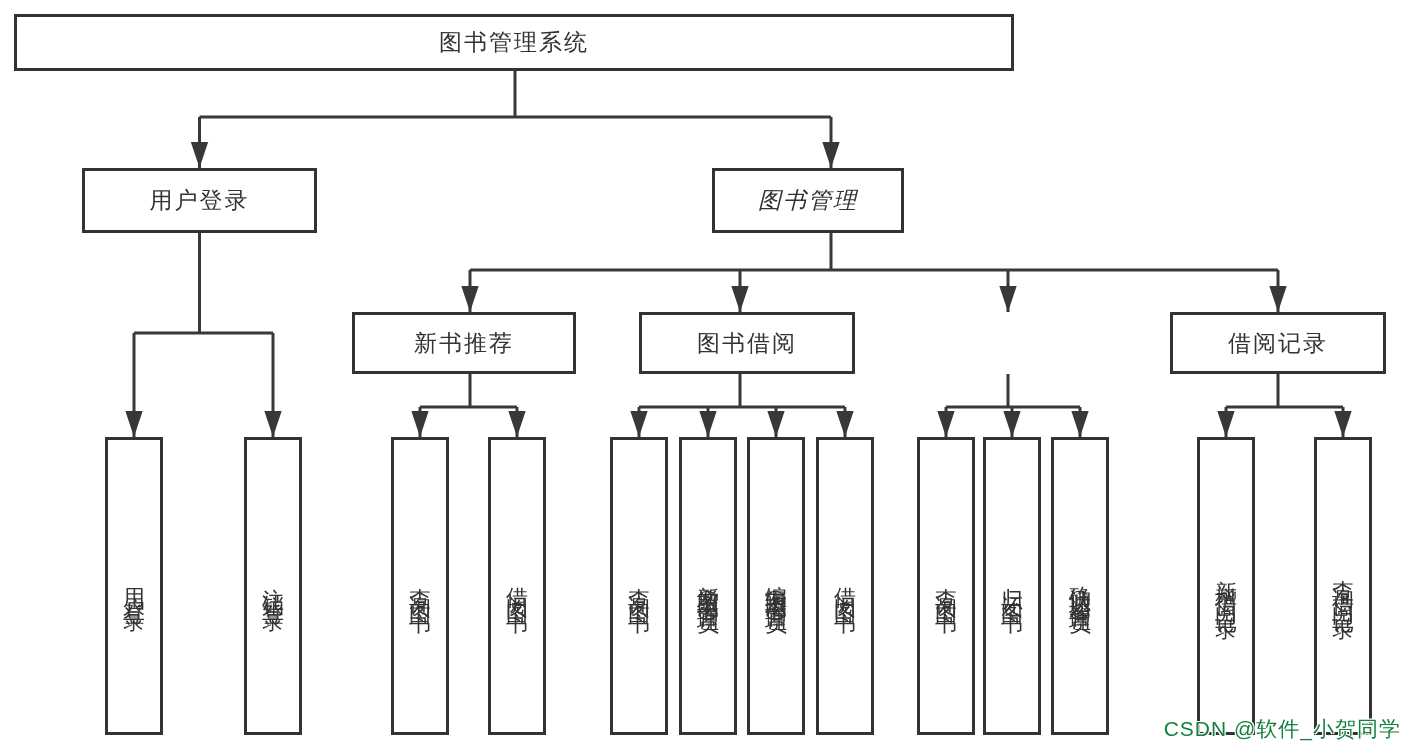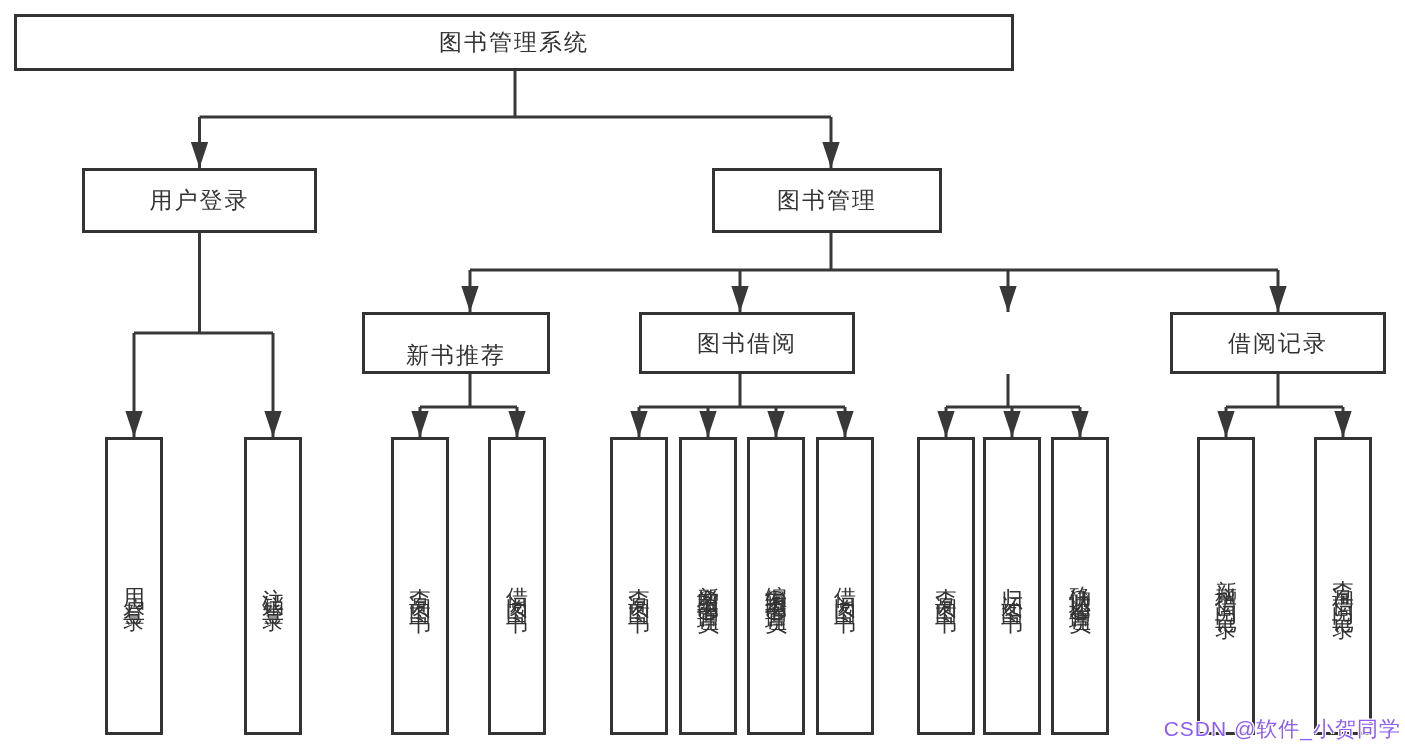--- a/index.html
+++ b/index.html
@@ -32,23 +32,23 @@
     justify-content: center;
     z-index: 2;
     font-size: 23px;
     letter-spacing: 2px;
     color: #333333;
   }
   
   .n-root  { left: 14px;  top: 14px;  width: 1000px; height: 57px; }
   
   .n-l2a   { left: 82px;  top: 168px; width: 235px; height: 65px; }
-  .n-l2b   { left: 712px; top: 168px; width: 230px; height: 65px; }
-  
-  .n-l3a   { left: 362px;  top: 312px; width: 188px; height: 62px; align-items: flex-end; }
+  .n-l2b   { left: 712px; top: 168px; width: 192px; height: 65px; font-style: italic; }
+  
+  .n-l3a   { left: 352px;  top: 312px; width: 224px; height: 62px; }
   .n-l3b   { left: 632px;  top: 312px; width: 216px; height: 62px; margin-left: 7px; }
   .n-l3c   { left: 900px;  top: 312px; width: 216px; height: 62px; }
   .n-l3d   { left: 1170px; top: 312px; width: 216px; height: 62px; }
   
   .leaf {
     top: 437px;
     width: 58px;
     height: 298px;
     font-size: 22px;
   }
@@ -71,21 +71,21 @@
   .lf9  { left: 983px;  }
   .lf10 { left: 1051px; }
   .lf11 { left: 1197px; }
   .lf12 { left: 1314px; }
   .watermark {
     position: absolute;
     right: 4px;
     bottom: 4px;
     z-index: 5;
     font-size: 21px;
-    color: #8b5cf6;
+    color: #15803d;
     letter-spacing: 1px;
     text-shadow: 1px 1px 0 #ffffff, -1px -1px 0 #ffffff, 1px -1px 0 #ffffff, -1px 1px 0 #ffffff;
   }
 </style>
 </head>
 <body>
 
 <div class="canvas">
 
   <svg class="wires" viewBox="0 0 1405 747" xmlns="http://www.w3.org/2000/svg">

